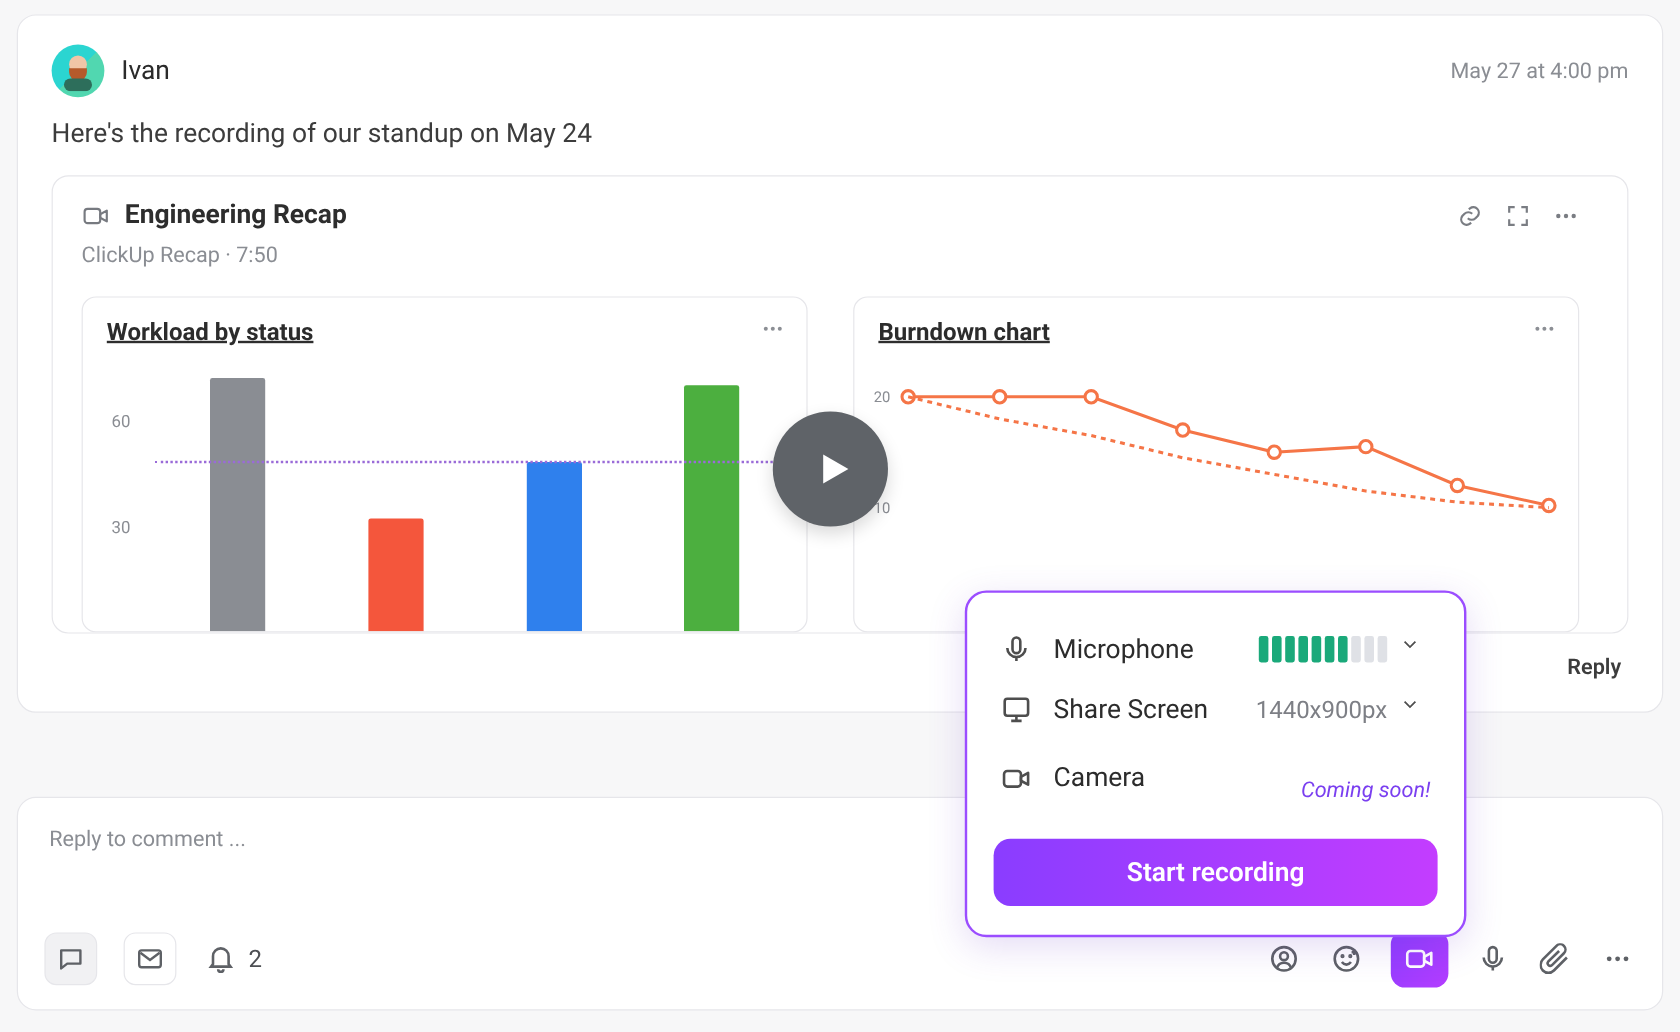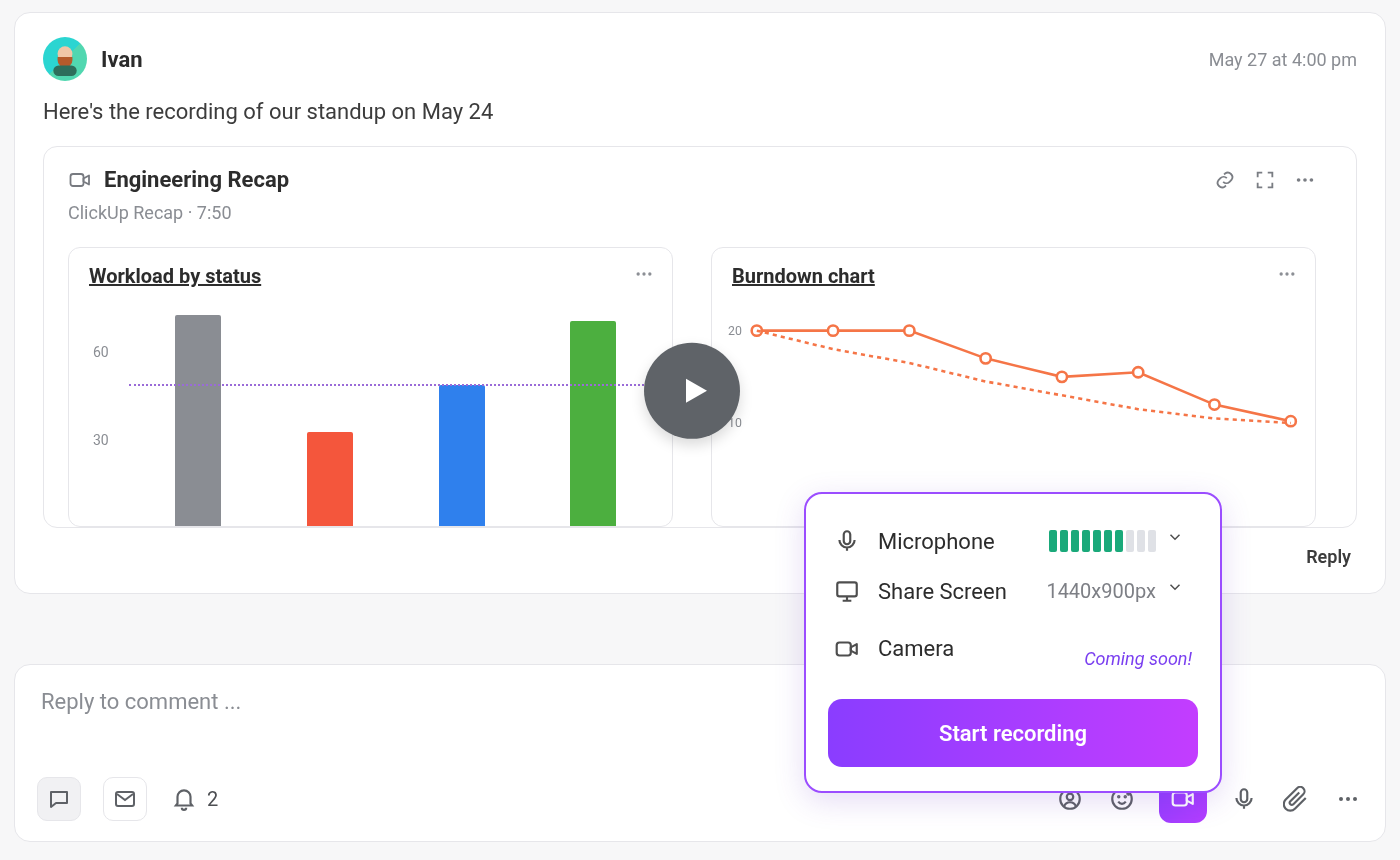--- a/index.html
+++ b/index.html
@@ -34,21 +34,21 @@
     position: absolute; left: 14px; top: 12px; right: 14px;
     padding: 24px 28px 18px 28px;
   }
   .chead { display:flex; align-items:center; gap:14px; }
   .avatar {
     width: 44px; height: 44px; border-radius: 50%;
     background: linear-gradient(135deg,#2bd5d1 0%, #2bd5d1 50%, #51d7b0 50%);
     display:flex; align-items:center; justify-content:center; overflow:hidden;
   }
   .avatar svg { width: 34px; height: 34px; }
-  .user-name { font-size: 22px; font-weight: 700; color:#2b2b2b; }
+  .user-name { font-size: 22px; font-weight: 400; color:#2b2b2b; }
   .timestamp { margin-left:auto; font-size:18px; color: var(--text-muted); }
   .cbody { margin-top: 18px; font-size: 22px; color: #3c3c3c; }
 
   
   .rec {
     margin-top: 22px;
     border: 1px solid var(--border); border-radius: 14px;
     padding: 20px 40px 0 24px; position: relative; overflow:hidden;
   }
   .rec-head { display:flex; align-items:center; gap:12px; }
@@ -80,21 +80,21 @@
   
   .burn-svg { position:absolute; left:14px; right:14px; top:58px; bottom:0; }
 
   .reply-link { text-align:right; font-size:18px; font-weight:600; color:#3c3c3c; margin: 18px 6px 8px 0; }
 
   
   .reply-box {
     position:absolute; left:14px; right:14px; bottom:18px; top:auto;
     height: 178px; padding: 24px 26px 18px 26px;
   }
-  .reply-input { font-size:22px; color: var(--text-muted); }
+  .reply-input { font-size:18px; color: var(--text-muted); }
   .reply-toolbar { position:absolute; left:22px; right:22px; bottom:18px; display:flex; align-items:center; gap:22px; }
   .tool-btn { width:44px; height:44px; border-radius:10px; border:1px solid var(--border); display:flex; align-items:center; justify-content:center; color:#5e6166; }
   .tool-btn.active-bg { background:#f1f1f3; }
   .tool-plain { width:30px; height:30px; display:flex; align-items:center; justify-content:center; color:#5e6166; }
   .tool-right { margin-left:auto; display:flex; align-items:center; gap:22px; }
   .tool-video-active { width:48px; height:48px; border-radius:12px; background: linear-gradient(135deg,#8b3dff,#b43dff); display:flex; align-items:center; justify-content:center; color:#fff; }
   .count-badge { font-size:20px; color:#4d4f53; margin-left:-14px; }
 
   
   .popover {
@@ -104,21 +104,21 @@
     padding: 22px 22px 24px 22px; z-index:20;
   }
   .prow { display:flex; align-items:center; gap:18px; padding:12px 6px; font-size:22px; color:#2c2c2c; }
   .prow .ic { width:26px; height:26px; color:#4e4e4e; }
   .prow .right { margin-left:auto; display:flex; align-items:center; gap:10px; color:#7d7f85; font-size:20px; }
   .coming { color:#7a3ff0; font-style:italic; font-size:18px;margin-top:20px; }
   .vu { display:flex; gap:3px; }
   .vu span { width:8px; height:22px; border-radius:2px; background:#dfe1e6; display:block; }
   .vu span.on { background: var(--green); }
   .start-btn {
-    margin-top:18px; height:68px; border-radius:14px; width:100%;
+    margin-top:18px; height:56px; border-radius:14px; width:100%;
     background: linear-gradient(90deg,#8a3dff,#c33dff);
     color:#fff; font-size:22px; font-weight:600; display:flex; align-items:center; justify-content:center;
     cursor:pointer;
   }
   .chev { width:18px; height:18px; }
   .ic { display:inline-flex; }
   svg { display:block; }
 </style>
 </head>
 <body>

